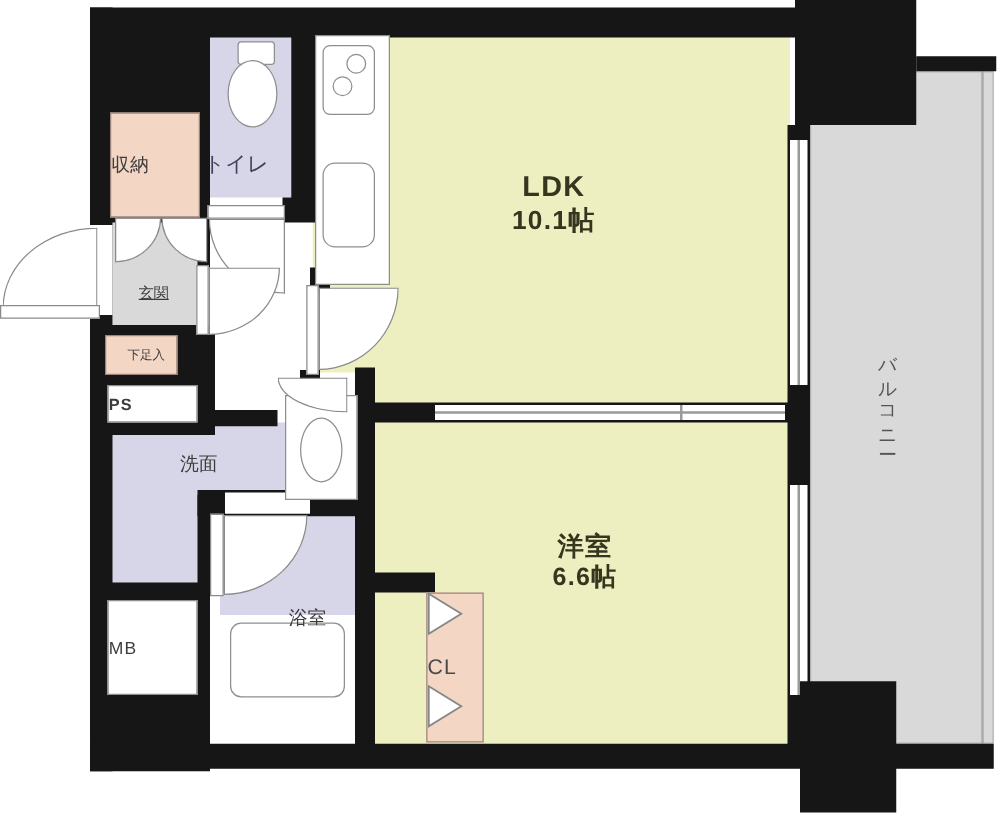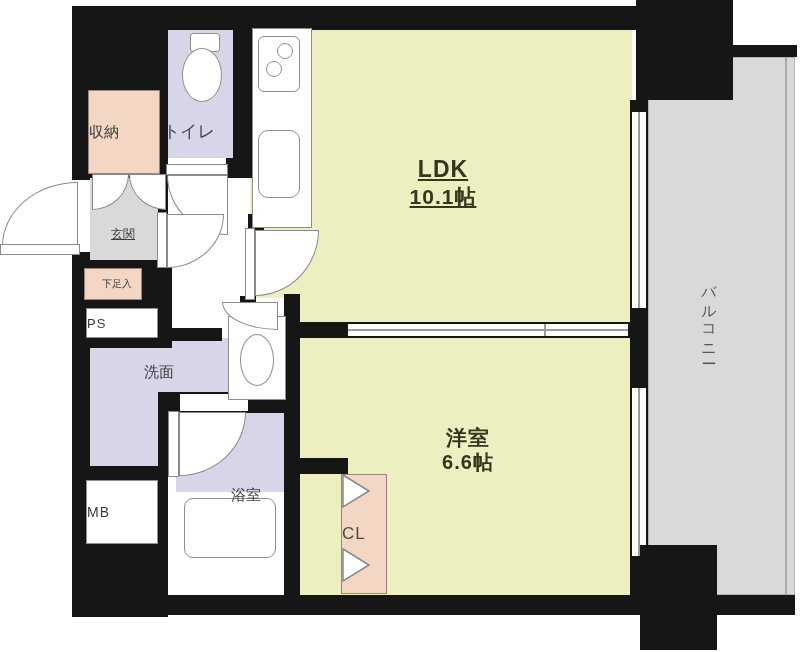--- a/index.html
+++ b/index.html
@@ -80,29 +80,29 @@
     <div style="position:absolute;left:18px;top:6px;width:16px;height:16px;border:1px solid #8f8f8f;border-radius:50%;box-sizing:border-box;"></div>
     <div style="position:absolute;left:7px;top:24px;width:16px;height:16px;border:1px solid #8f8f8f;border-radius:50%;box-sizing:border-box;"></div>
   </div>
   <div class="fix" style="left:258px;top:130px;width:42px;height:68px;border-radius:10px;"></div>
 
   <div class="room cbox" style="left:84px;top:268px;width:58px;height:32px;background:#f3d6c4;border:1px solid #9b857b;padding-left:17px;">
     <span style="font-size:10px;color:#3c3c3c;">下足入</span>
   </div>
 
   <div class="fix cbox" style="left:86px;top:308px;width:72px;height:30px;">
-    <span style="font-size:13px;color:#3c3c3c;letter-spacing:1px;">PS</span>
+    <span style="font-size:13px;color:#3c3c3c;letter-spacing:1px;font-weight:bold;">PS</span>
   </div>
 
   <div class="fix" style="left:228px;top:316px;width:58px;height:84px;">
     <div style="position:absolute;left:11px;top:17px;width:34px;height:52px;border:1px solid #8f8f8f;border-radius:50%;box-sizing:border-box;"></div>
   </div>
 
 
-  <div class="fix cbox" style="left:86px;top:480px;width:72px;height:64px;">
+  <div class="fix cbox" style="left:86px;top:480px;width:72px;height:76px;">
     <span style="font-size:14px;color:#3c3c3c;letter-spacing:1px;">MB</span>
   </div>
 
   <div class="fix" style="left:184px;top:498px;width:92px;height:60px;border-radius:9px;"></div>
 
   <div class="room cbox" style="left:298px;top:474px;width:46px;height:120px;background:#f3d6c4;border:1px solid #9b857b;margin-left:43px;">
     <span style="font-size:17px;color:#4a4a4a;letter-spacing:1px;">CL</span>
   </div>
 
   <svg class="abs" style="left:342px;top:472px;" width="30" height="114" viewBox="0 0 30 114">
@@ -125,21 +125,21 @@
   <div class="leaf" style="left:245px;top:228px;width:10px;height:72px;"></div>
   <div class="arc" style="left:255px;top:230px;width:64px;height:66px;border-bottom-right-radius:100% 100%;"></div>
 
   <div class="arc" style="left:222px;top:302px;width:56px;height:28px;border-bottom-left-radius:100% 100%;"></div>
 
   <div class="leaf" style="left:168px;top:411px;width:11px;height:66px;"></div>
   <div class="arc" style="left:179px;top:412px;width:67px;height:64px;border-bottom-right-radius:100% 100%;"></div>
 
   <div class="lbl" style="left:158px;top:122px;width:62px;font-size:17px;color:#40405a;">トイレ</div>
   <div class="lbl" style="left:92px;top:227px;width:62px;font-size:12px;text-decoration:underline;">玄関</div>
-  <div class="lbl big" style="left:363px;top:156px;width:160px;font-size:23px;text-decoration:underline;">
+  <div class="lbl big" style="left:363px;top:136px;width:160px;font-size:23px;">
     <div>LDK</div>
     <div style="font-size:21px;">10.1帖</div>
   </div>
   <div class="lbl" style="left:129px;top:363px;width:60px;font-size:15px;">洗面</div>
   <div class="lbl" style="left:216px;top:457px;width:60px;font-size:15px;margin-top:29px;">浴室</div>
   <div class="lbl big" style="left:388px;top:425px;width:160px;font-size:21px;">
     <div>洋室</div>
     <div style="font-size:20px;">6.6帖</div>
   </div>
   <div class="lbl vtext" style="left:700px;top:252px;height:130px;font-size:15px;">バルコニー</div>

